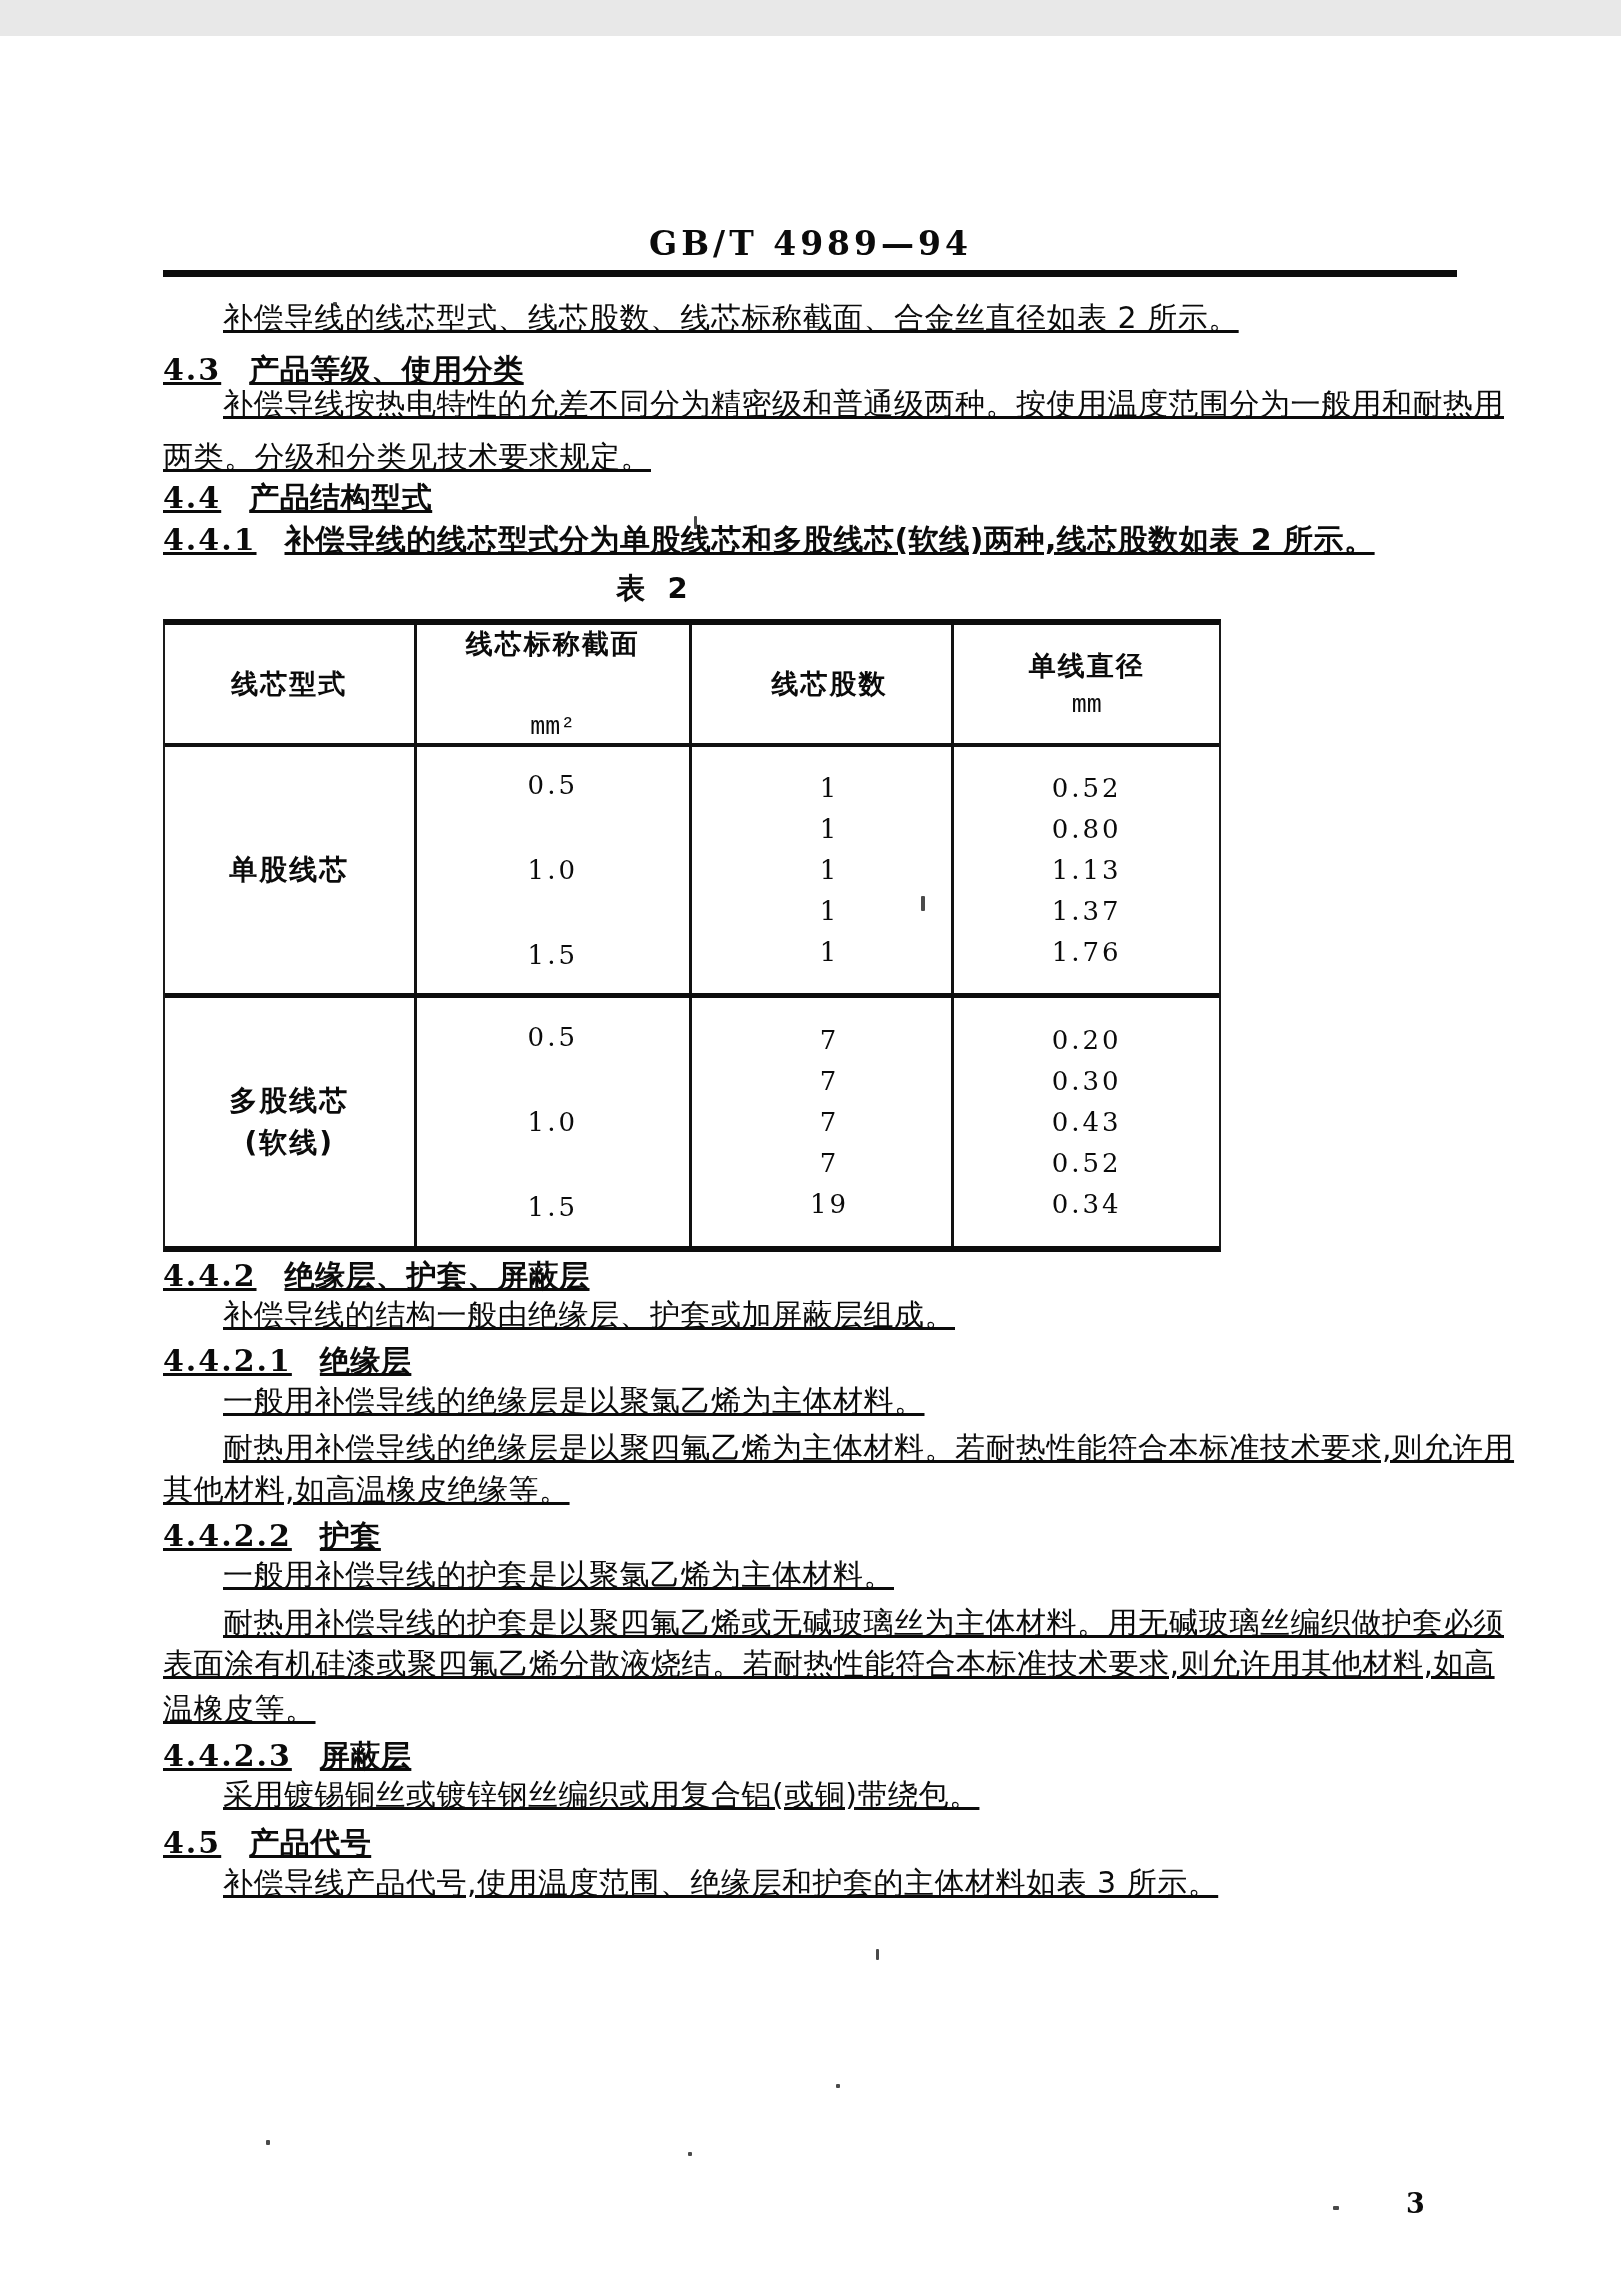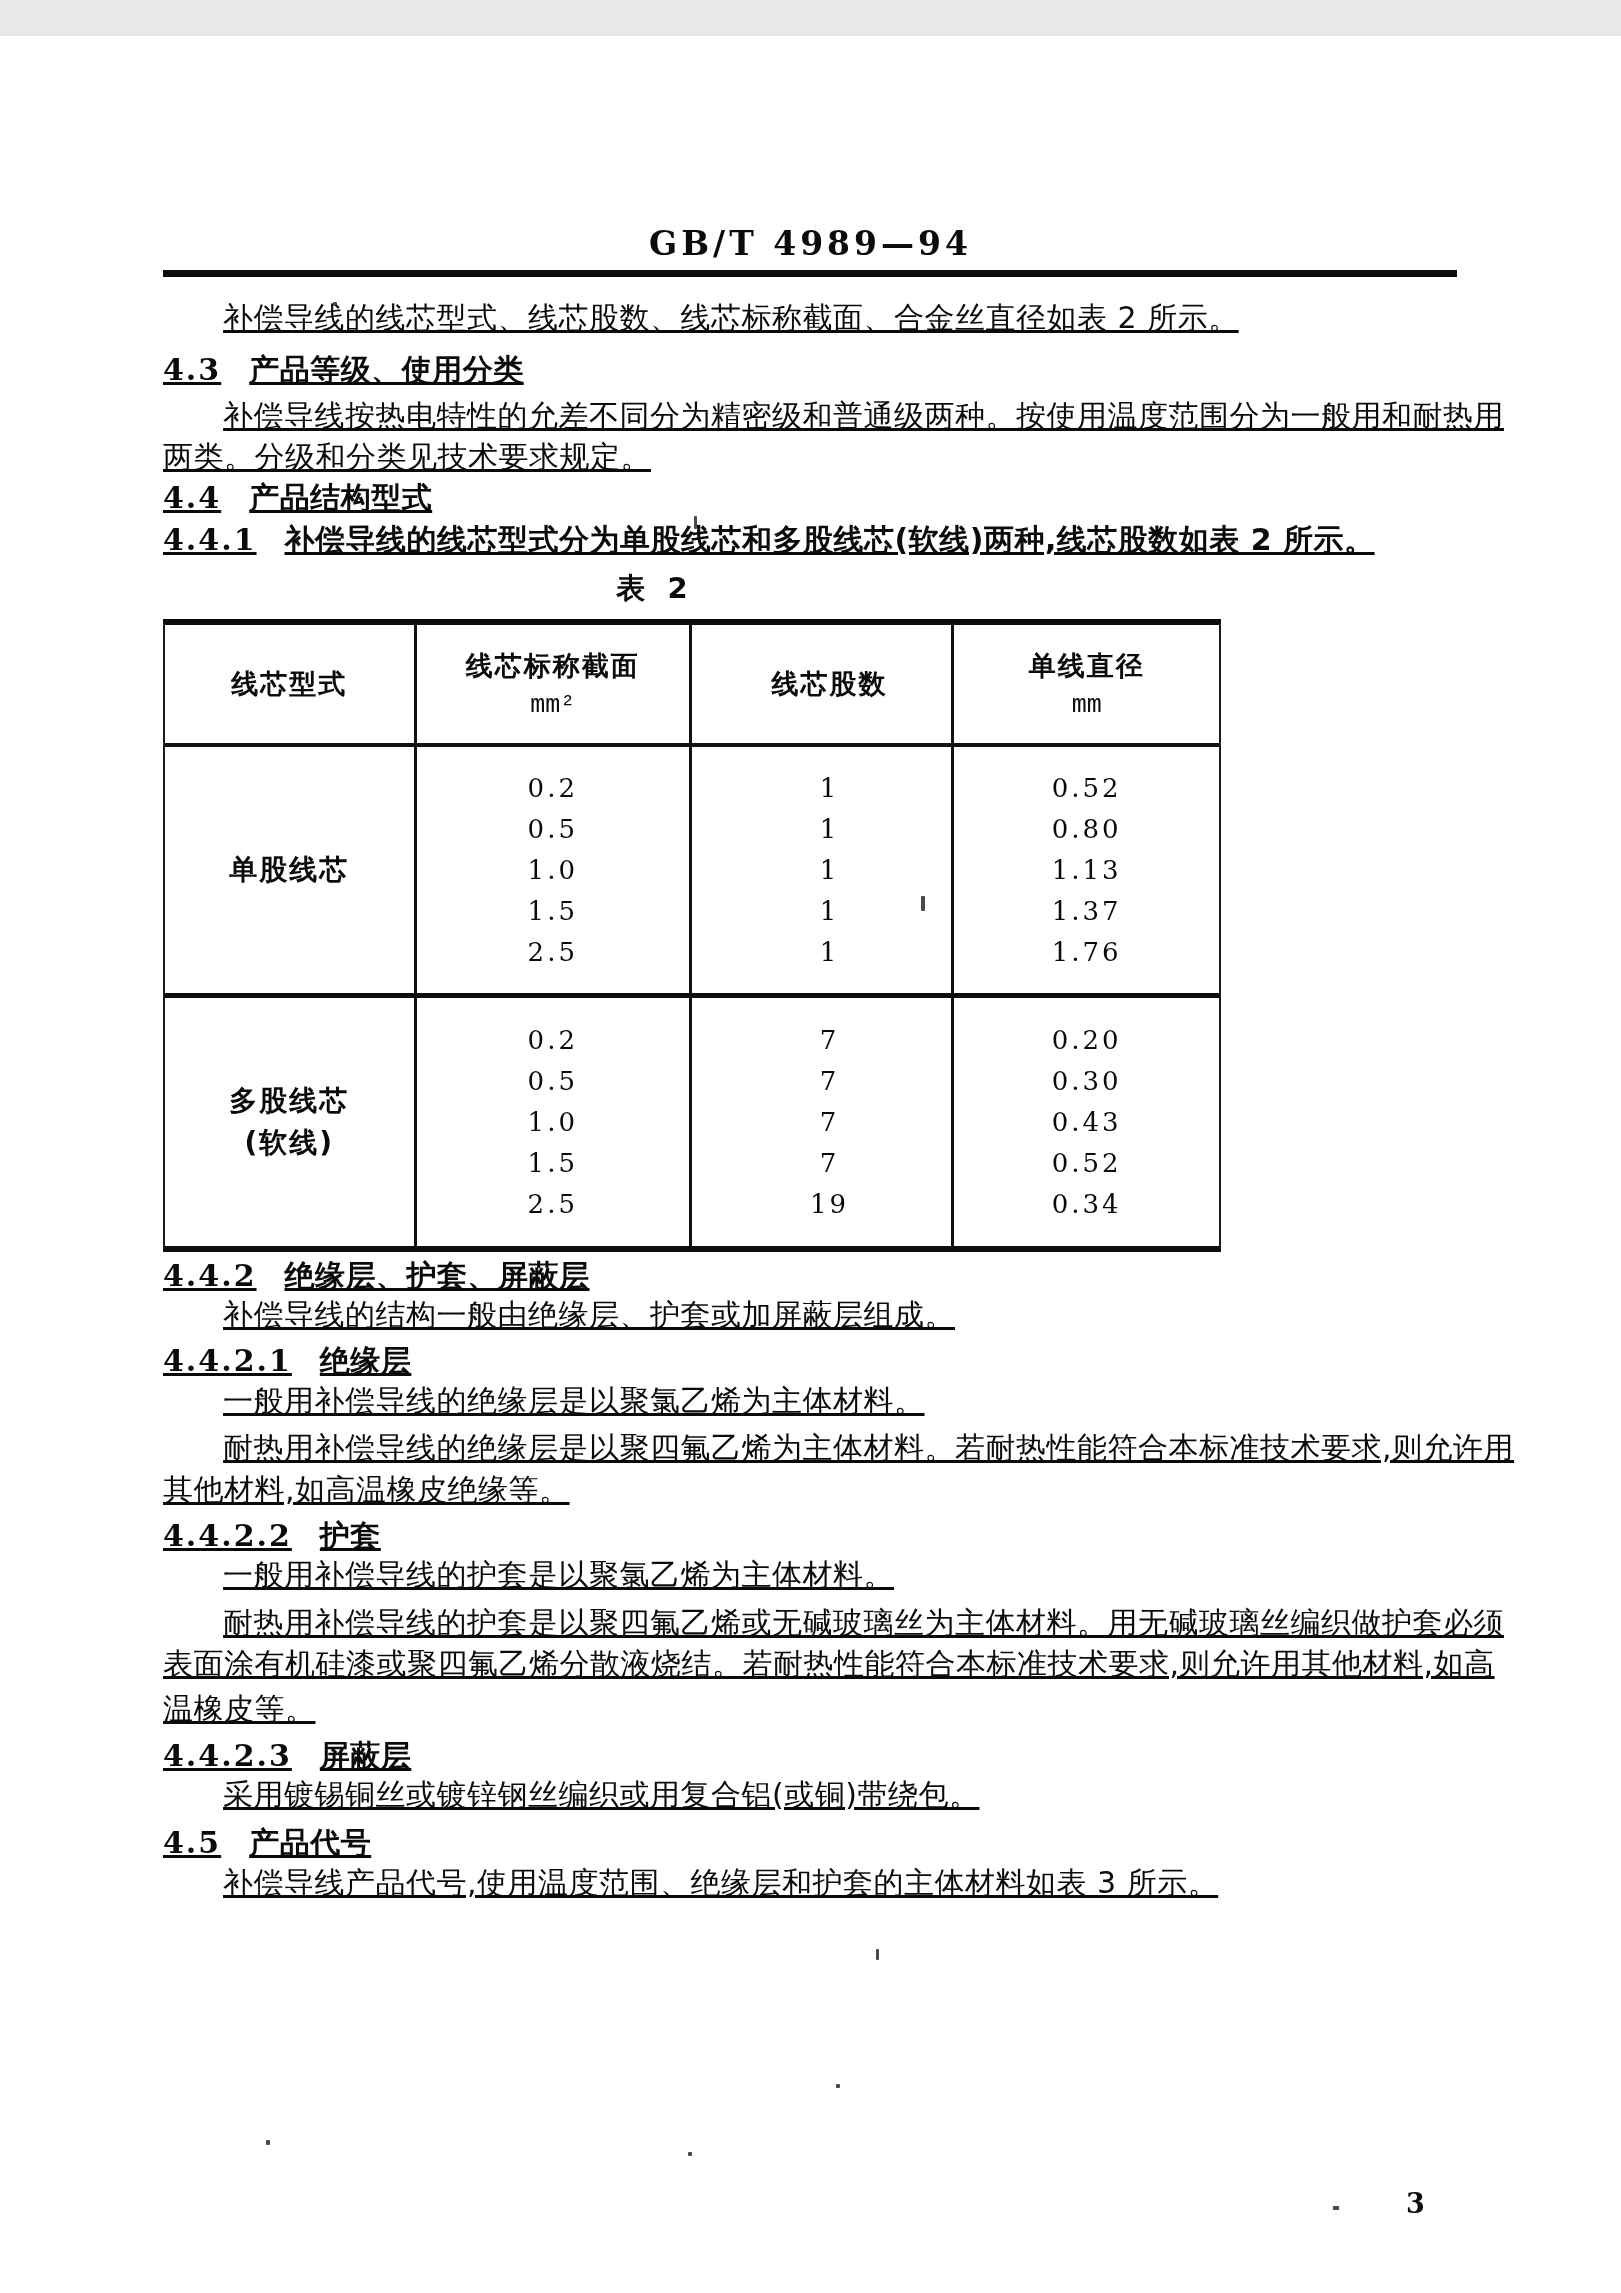--- a/index.html
+++ b/index.html
@@ -60,21 +60,21 @@
   .t2-head{height:122px;border-bottom:4px solid #111;}
   .t2-sec1{height:251px;border-bottom:5px solid #0d0d0d;}
   .t2-sec2{height:248px;}
   .t2 .c{
     box-sizing:border-box;
     display:flex;flex-direction:column;
     align-items:center;justify-content:center;
     overflow:hidden;
   }
   .t2 .c1{width:23.6%;}
-  .t2 .c2{width:26.1%;border-left:3px solid #111;}
+  .t2 .c2{width:26.1%;border-left:3px solid #111;gap:44px;}
   .t2 .c3{width:24.9%;border-left:3px solid #111;padding-left:16px;}
   .t2 .c4{flex:1;border-left:3px solid #111;}
   .th-label{font-size:27px;font-weight:bold;letter-spacing:2px;line-height:44px;}
   .th-unit{font-size:25px;font-weight:normal;line-height:36px;font-family:Liberation Mono, monospace;}
   .row-label{font-size:28px;font-weight:bold;letter-spacing:2px;line-height:42px;}
   .vals div{
     font-family:"DejaVu Serif",serif;
     font-size:26px;line-height:41px;height:41px;
     letter-spacing:3px;text-align:center;
   }
@@ -92,21 +92,21 @@
 
   <div class="doc-header">GB/T 4989—94</div>
   <div class="header-rule"></div>
 
   <div class="line indent" style="top:262px">补偿导线的线芯型式、线芯股数、线芯标称截面、合金丝直径如表 2 所示。</div>
 
   <div class="line heading" style="top:314px">
     <span class="hnum">4.3</span><span>产品等级、使用分类</span>
   </div>
 
-  <div class="line indent" style="top:360px">补偿导线按热电特性的允差不同分为精密级和普通级两种。按使用温度范围分为一般用和耐热用</div>
+  <div class="line indent" style="top:348px">补偿导线按热电特性的允差不同分为精密级和普通级两种。按使用温度范围分为一般用和耐热用</div>
   <div class="line" style="top:401px">两类。分级和分类见技术要求规定。</div>
 
   <div class="line heading" style="top:442px">
     <span class="hnum">4.4</span><span>产品结构型式</span>
   </div>
 
   <div class="line heading" style="top:484px">
     <span class="hnum">4.4.1</span><span>补偿导线的线芯型式分为单股线芯和多股线芯(软线)两种,线芯股数如表 2 所示。</span>
   </div>
 

